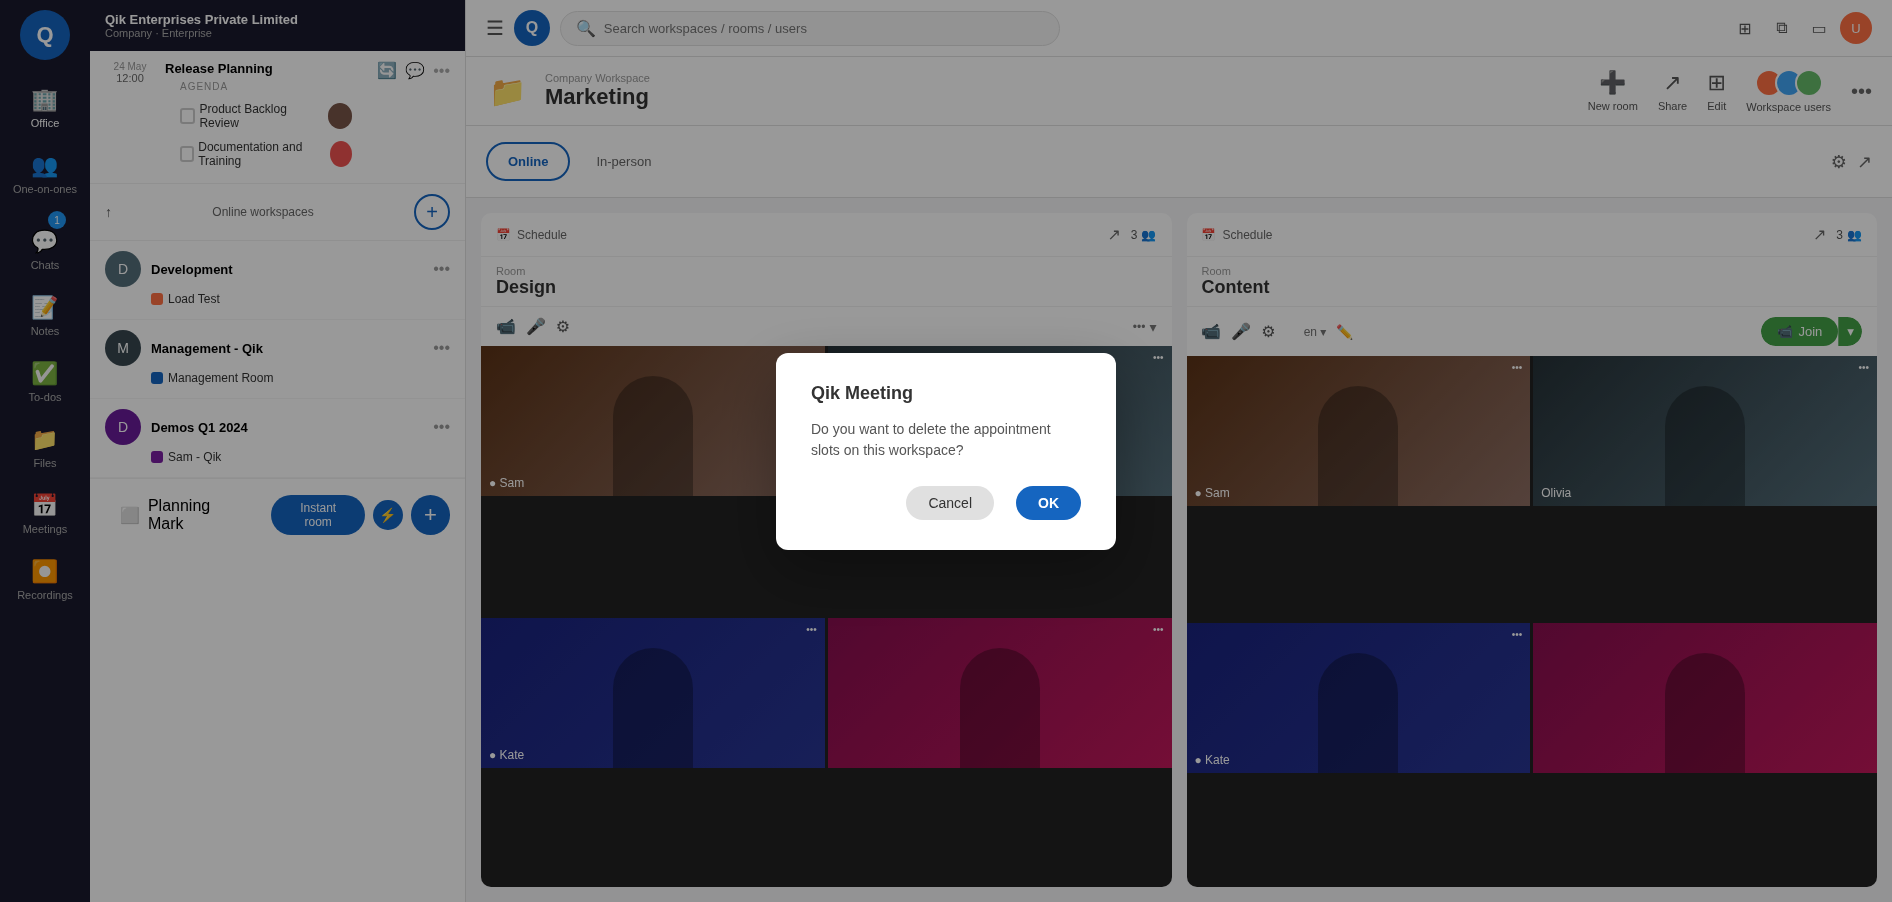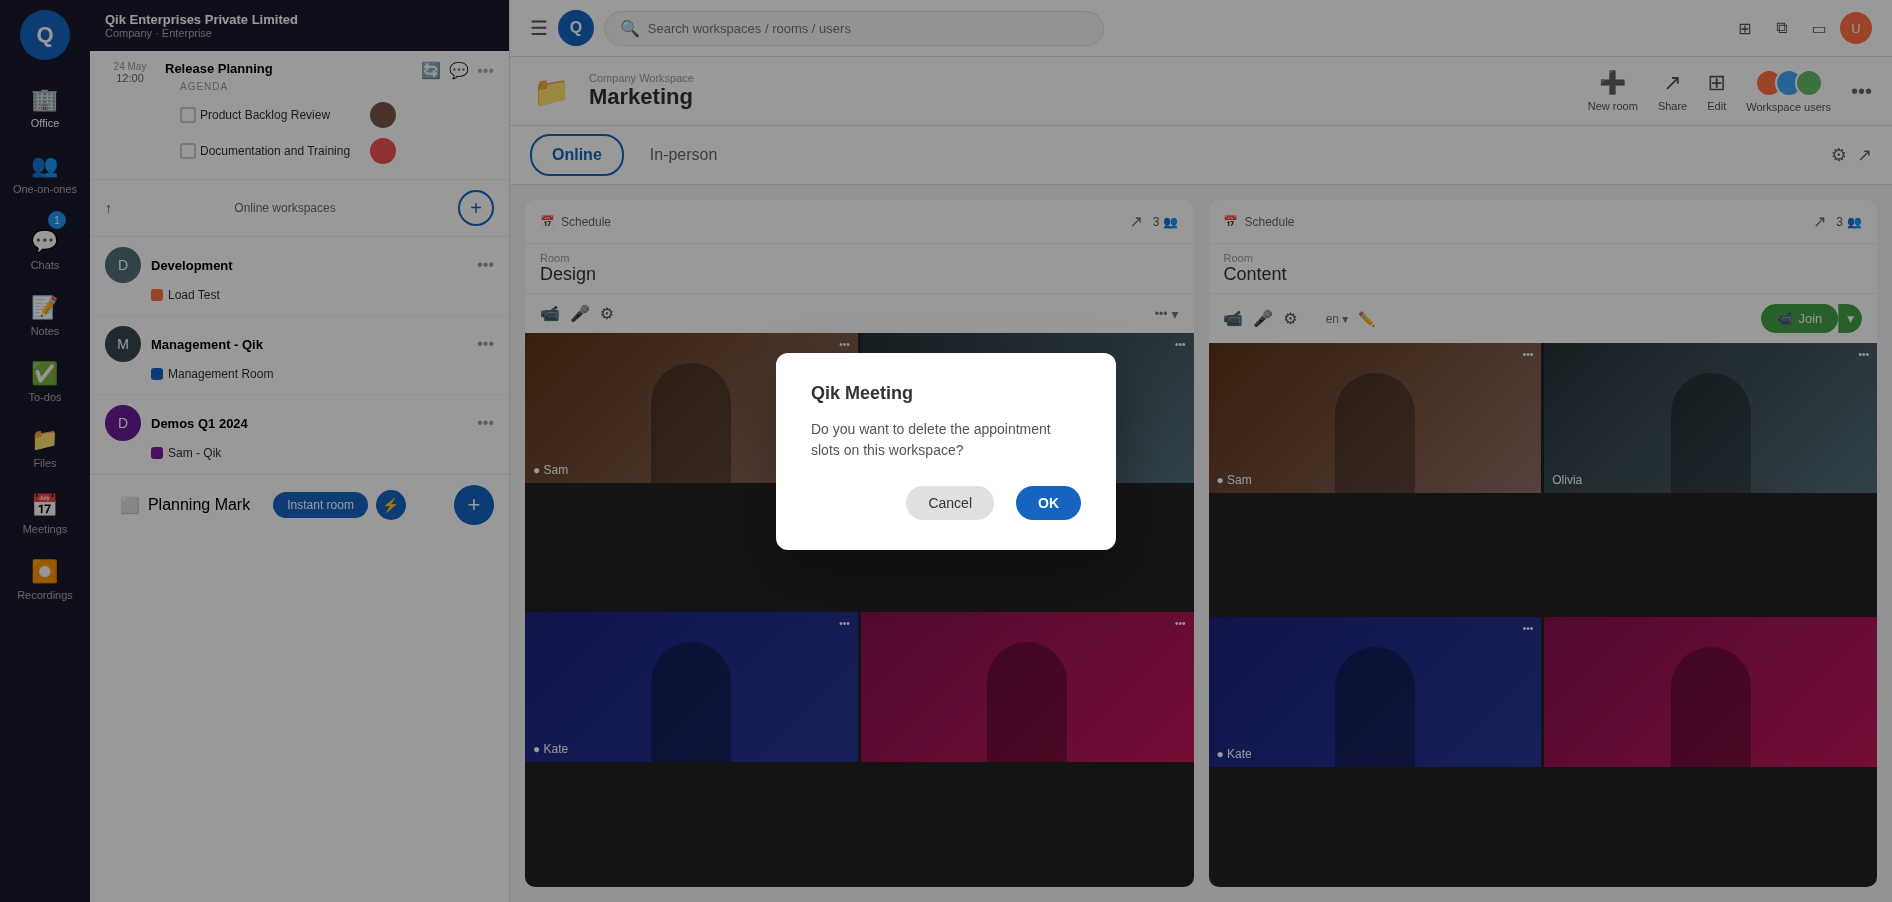--- a/index.html
+++ b/index.html
@@ -11,21 +11,21 @@
     
     .sidebar-icons { width: 90px; background: #1a1a2e; display: flex; flex-direction: column; align-items: center; padding-top: 10px; gap: 0; }
     .sidebar-logo { width: 50px; height: 50px; background: #1565c0; border-radius: 50%; display: flex; align-items: center; justify-content: center; margin-bottom: 15px; }
     .sidebar-logo span { color: white; font-size: 22px; font-weight: bold; }
     .sidebar-nav-item { display: flex; flex-direction: column; align-items: center; color: #aaa; padding: 12px 8px; cursor: pointer; width: 100%; text-align: center; font-size: 11px; gap: 4px; }
     .sidebar-nav-item.active { color: white; }
     .sidebar-nav-item .icon { font-size: 22px; }
     .sidebar-nav-item .badge { background: #2196f3; color: white; border-radius: 50%; width: 18px; height: 18px; font-size: 10px; display: flex; align-items: center; justify-content: center; position: relative; top: -8px; left: 12px; margin-bottom: -12px; }
 
     
-    .middle-panel { width: 420px; background: #fff; border-right: 1px solid #e0e0e0; display: flex; flex-direction: column; }
+    .middle-panel { width: 376px; background: #fff; border-right: 1px solid #e0e0e0; display: flex; flex-direction: column; }
 
     
     .middle-header { background: #1a1a2e; color: white; padding: 12px 15px; }
     .company-name { font-size: 13px; font-weight: bold; }
     .company-sub { font-size: 11px; color: #aaa; }
 
     
     .schedule-item { padding: 10px 15px; border-bottom: 1px solid #f0f0f0; display: flex; align-items: flex-start; gap: 10px; }
     .schedule-time { font-size: 11px; color: #666; text-align: center; min-width: 50px; }
     .schedule-time .date { font-size: 10px; color: #999; }
@@ -78,38 +78,38 @@
     .workspace-actions { display: flex; align-items: center; gap: 20px; }
     .action-btn { display: flex; flex-direction: column; align-items: center; gap: 4px; cursor: pointer; font-size: 11px; color: #555; }
     .action-btn .icon { font-size: 22px; }
     .workspace-users-avatars { display: flex; }
     .ws-avatar { width: 28px; height: 28px; border-radius: 50%; background: #546e7a; border: 2px solid white; margin-left: -8px; }
     .ws-avatar:first-child { margin-left: 0; }
     .more-btn-dots { font-size: 20px; color: #666; cursor: pointer; }
 
     
     .tabs-bar { background: white; padding: 0 20px; display: flex; align-items: center; gap: 5px; border-bottom: 1px solid #e0e0e0; }
-    .tab-btn { padding: 10px 20px; font-size: 16px; cursor: pointer; border-radius: 20px; margin: 8px 0; }
+    .tab-btn { padding: 10px 20px; font-size: 13px; cursor: pointer; border-radius: 20px; margin: 16px 0; }
     .tab-btn.active { background: white; border: 2px solid #1565c0; color: #1565c0; font-weight: 600; }
     .tab-btn.inactive { background: transparent; border: 1px solid transparent; color: #666; }
     .tab-settings { margin-left: auto; color: #666; font-size: 18px; cursor: pointer; }
     .tab-external { color: #666; font-size: 18px; cursor: pointer; }
 
     
     .rooms-grid { flex: 1; display: grid; grid-template-columns: 1fr 1fr; gap: 15px; padding: 15px; overflow: hidden; }
     .room-card { background: white; border-radius: 10px; overflow: hidden; display: flex; flex-direction: column; }
     .room-card-header { padding: 12px 15px; display: flex; align-items: center; justify-content: space-between; border-bottom: 1px solid #f0f0f0; }
     .room-schedule-label { display: flex; align-items: center; gap: 6px; font-size: 12px; color: #666; }
     .room-card-actions { display: flex; align-items: center; gap: 10px; }
     .participant-count { display: flex; align-items: center; gap: 4px; font-size: 12px; color: #555; }
     .share-icon { font-size: 16px; color: #666; cursor: pointer; }
 
     .room-name-area { padding: 8px 15px; }
     .room-label { font-size: 11px; color: #999; }
-    .room-name { font-size: 18px; font-weight: normal; color: #333; }
+    .room-name { font-size: 18px; font-weight: bold; color: #333; }
 
     .room-video-grid { display: grid; grid-template-columns: 1fr 1fr; gap: 3px; flex: 1; background: #222; }
     .video-cell { background: #333; position: relative; overflow: hidden; height: 150px; }
     .video-cell-overlay { position: absolute; bottom: 6px; left: 8px; color: white; font-size: 12px; font-weight: 500; }
     .video-cell-actions { position: absolute; top: 6px; right: 8px; color: white; font-size: 10px; }
 
     .room-controls { padding: 10px 15px; display: flex; align-items: center; gap: 10px; background: white; border-top: 1px solid #f0f0f0; }
     .control-btn { font-size: 16px; color: #555; cursor: pointer; }
     .join-btn { background: #43a047; color: white; border: none; border-radius: 20px; padding: 7px 16px; font-size: 13px; cursor: pointer; display: flex; align-items: center; gap: 5px; margin-left: auto; }
     .join-dropdown { background: #43a047; color: white; border: none; border-left: 1px solid rgba(255,255,255,0.3); padding: 7px 8px; cursor: pointer; border-radius: 0 20px 20px 0; }

